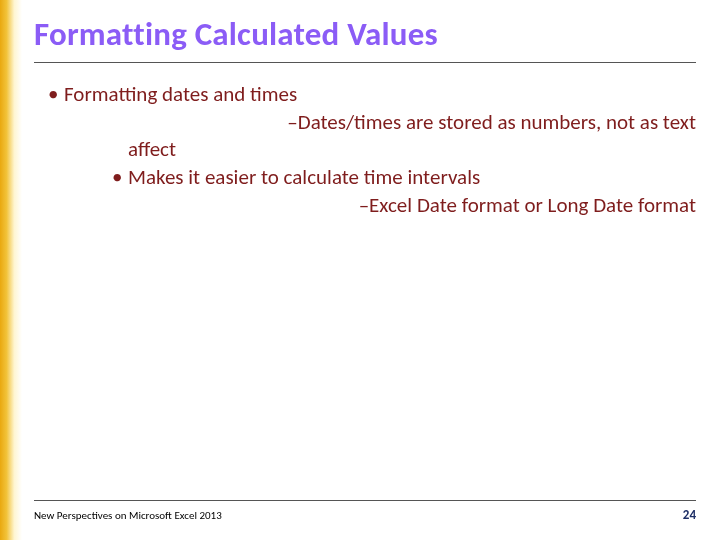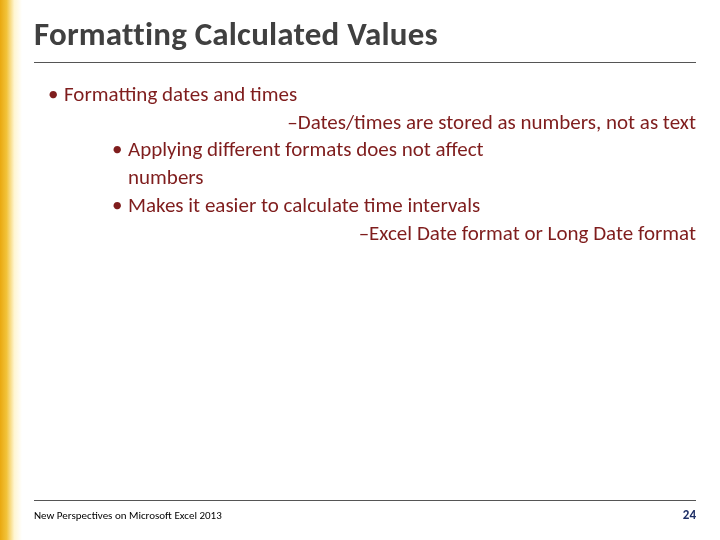--- a/index.html
+++ b/index.html
@@ -24,21 +24,21 @@
   .content {
     position: absolute;
     left: 34px;
     right: 24px;
     top: 14px;
     bottom: 20px;
   }
   .title {
     font-size: 33px;
     font-weight: 700;
-    color: #404040;
+    color: #8b5cf6;
     letter-spacing: 0.2px;
     padding-bottom: 6px;
   }
   .title-rule {
     border: none;
     border-top: 1px solid #555;
     margin-top: 2px;
     margin-bottom: 18px;
   }
   .bullets {
@@ -89,25 +89,22 @@
   <h1 class="title">Formatting Calculated Values</h1>
   <hr class="title-rule">
 
   <div class="bullets">
     <div class="lvl1">
       <span class="marker">•</span><span>Formatting dates and times</span>
     </div>
     <div class="lvl2">
       <span class="marker">–</span><span>Dates/times are stored as numbers, not as text</span>
     </div>
-    <div class="lvl3">
-      <span class="marker">•</span><span>Applying different formats does not affect</span>
-    </div>
     <div class="lvl3-cont">
-      <span>numbers</span>
+      <span>affect</span>
     </div>
     <div class="lvl3">
       <span class="marker">•</span><span>Makes it easier to calculate time intervals</span>
     </div>
     <div class="lvl2">
       <span class="marker">–</span><span>Excel Date format or Long Date format</span>
     </div>
   </div>
 </div>
 

